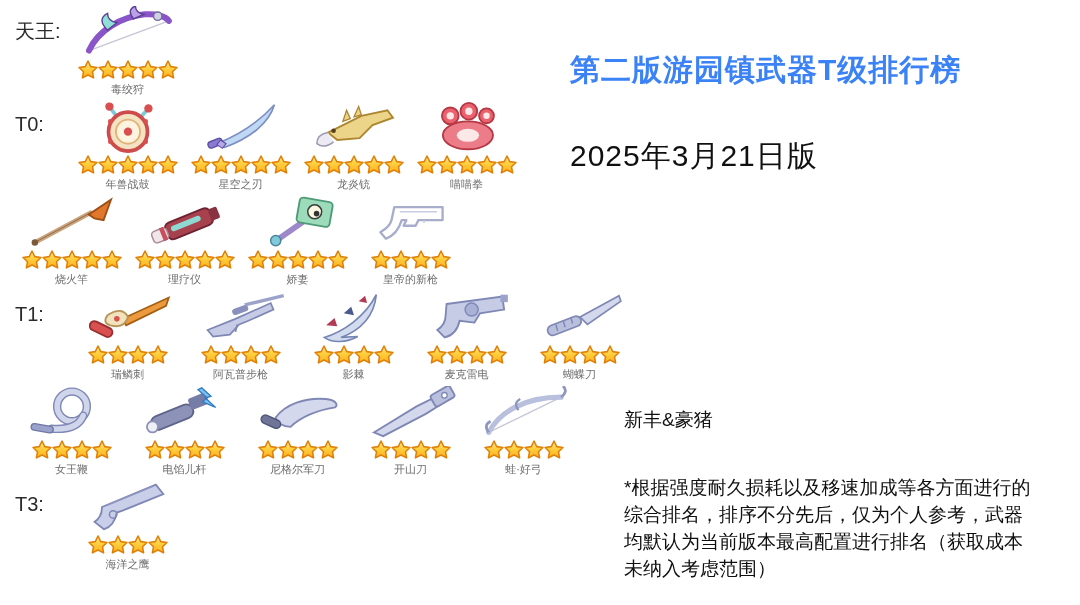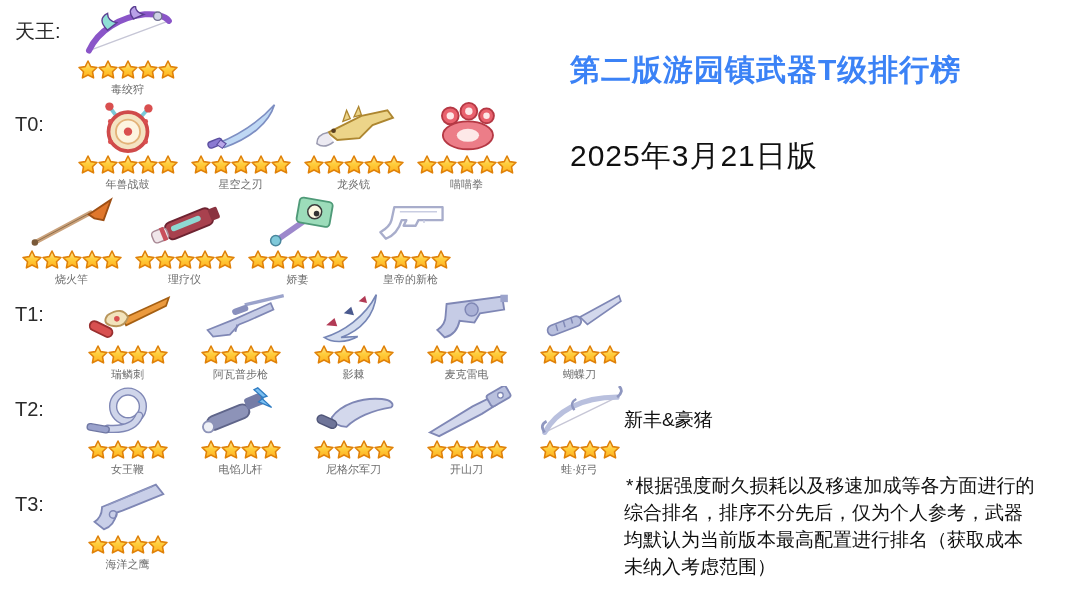--- a/index.html
+++ b/index.html
@@ -14,21 +14,21 @@
   .cells{display:flex;}
   .weapon-cell{width:113px;display:flex;flex-direction:column;align-items:center;}
   .icon-box{height:52px;width:110px;display:flex;align-items:flex-end;justify-content:center;}
   .icon-box svg{width:104px;height:52px;display:block;}
   .stars{height:24px;display:flex;align-items:center;justify-content:center;}
   .stars svg.star{width:22px;height:22px;margin:0 -1px;}
   .wname{font-size:11px;color:#6c6c6c;margin-top:0px;white-space:nowrap;}
   .title{position:absolute;left:570px;top:50px;font-size:30px;font-weight:700;color:#3b82f6;letter-spacing:1px;}
   .date{position:absolute;left:570px;top:136px;font-size:30px;font-weight:400;color:#101010;letter-spacing:1px;}
   .credit{position:absolute;left:624px;top:407px;font-size:19px;color:#0f0f0f;}
-  .footnote{position:absolute;left:624px;top:474px;width:414px;font-size:19px;line-height:27px;color:#0f0f0f;font-family:Liberation Mono, monospace;}
+  .footnote{position:absolute;left:624px;top:474px;width:414px;font-size:19px;line-height:27px;color:#0f0f0f;}
   .defs-svg{position:absolute;width:0;height:0;}
 </style>
 </head>
 <body>
 
 <svg class="defs-svg">
   <defs>
     <linearGradient id="goldgrad" x1="0" y1="0" x2="0" y2="1">
       <stop offset="0" stop-color="#ffe9a3"></stop>
       <stop offset="0.45" stop-color="#ffcf3e"></stop>
@@ -436,21 +436,20 @@
             </svg>
             <svg class="star" viewBox="0 0 24 24">
               <path d="M12 2.2 L15 8.3 21.8 9.2 16.9 13.9 18.1 20.6 12 17.4 5.9 20.6 7.1 13.9 2.2 9.2 9 8.3 Z" fill="url(#goldgrad)" stroke="#e0820a" stroke-width="1.7" stroke-linejoin="round"></path>
             </svg>
           </div>
           <div class="wname">蝴蝶刀</div>
         </div>
       </div>
     </div>
     <div class="tier-row">
-      <div class="tier-label">T2:</div>
       <div class="cells">
         <div class="weapon-cell">
           <div class="icon-box">
             <svg viewBox="0 0 104 56">
               <circle cx="52" cy="22" r="16" fill="none" stroke="#7f87b5" stroke-width="9"></circle>
               <circle cx="52" cy="22" r="16" fill="none" stroke="#cfd5ea" stroke-width="6"></circle>
               <path d="M64 32 Q58 48 30 46" fill="none" stroke="#7f87b5" stroke-width="9" stroke-linecap="round"></path>
               <path d="M64 32 Q58 48 30 46" fill="none" stroke="#cfd5ea" stroke-width="6" stroke-linecap="round"></path>
               <rect x="8" y="42" width="24" height="7" rx="3.5" transform="rotate(10 20 45)" fill="#9aa2cc" stroke="#6f77a3" stroke-width="1.5"></rect>
             </svg>

